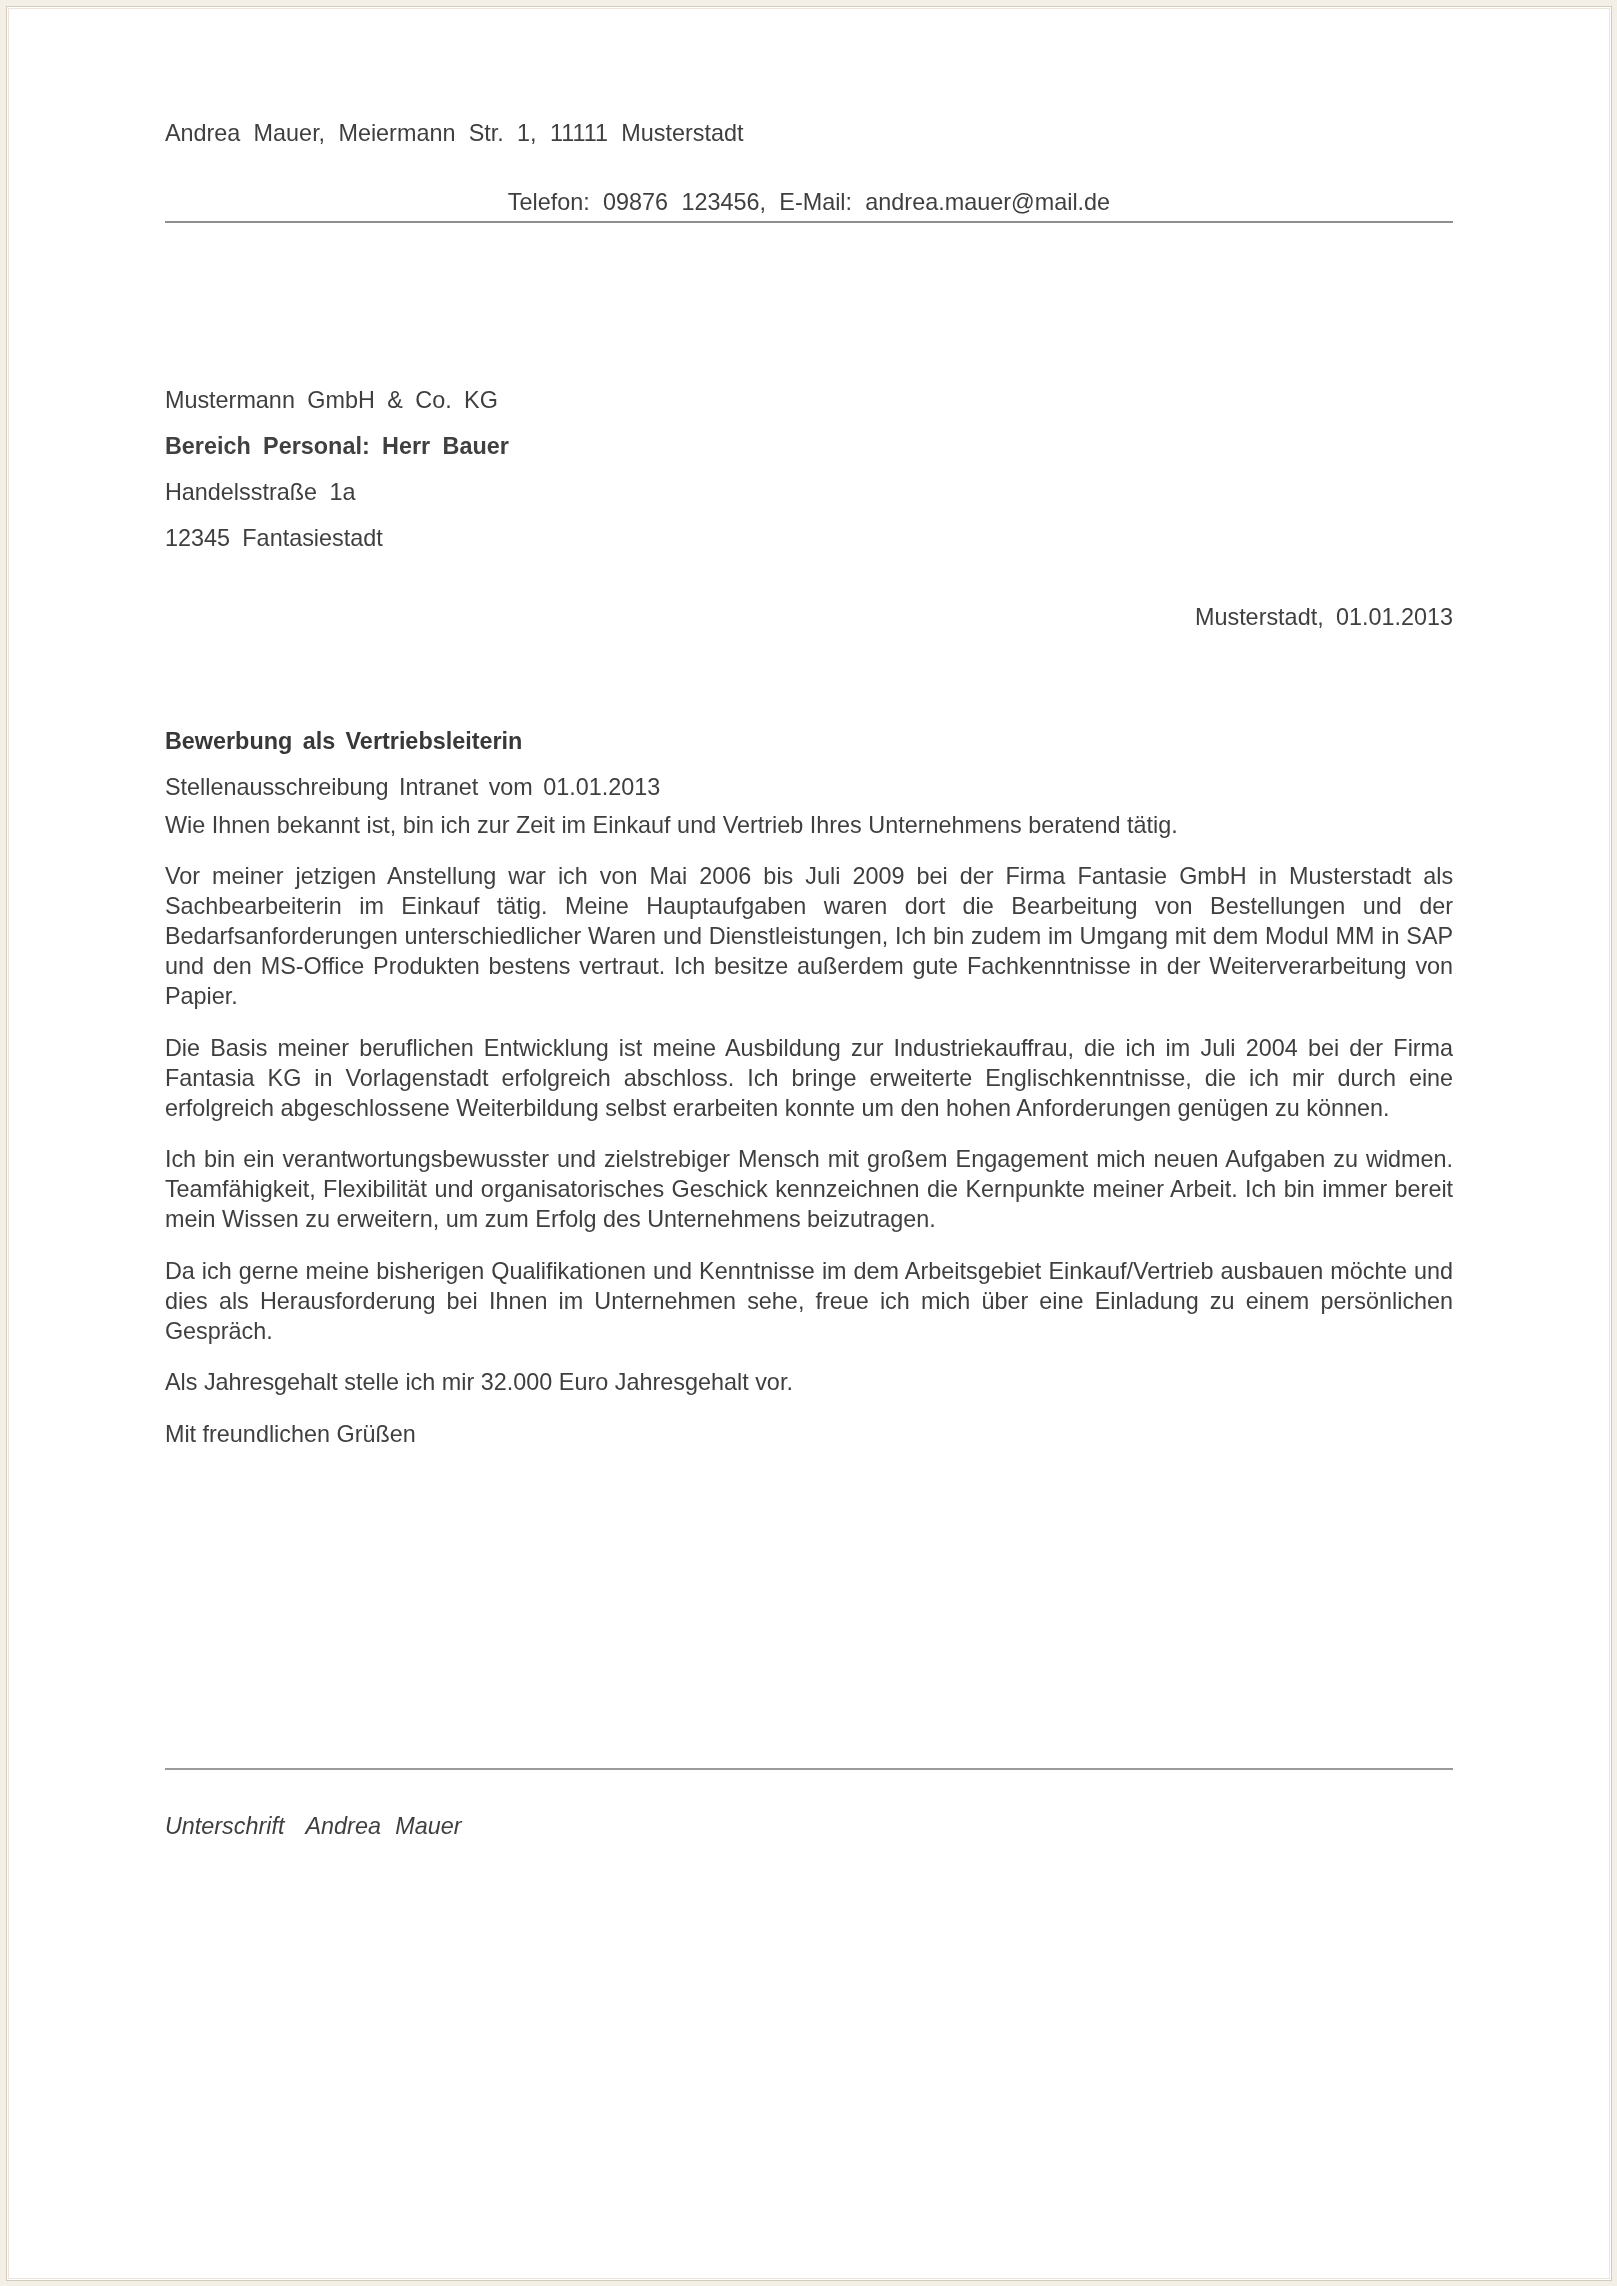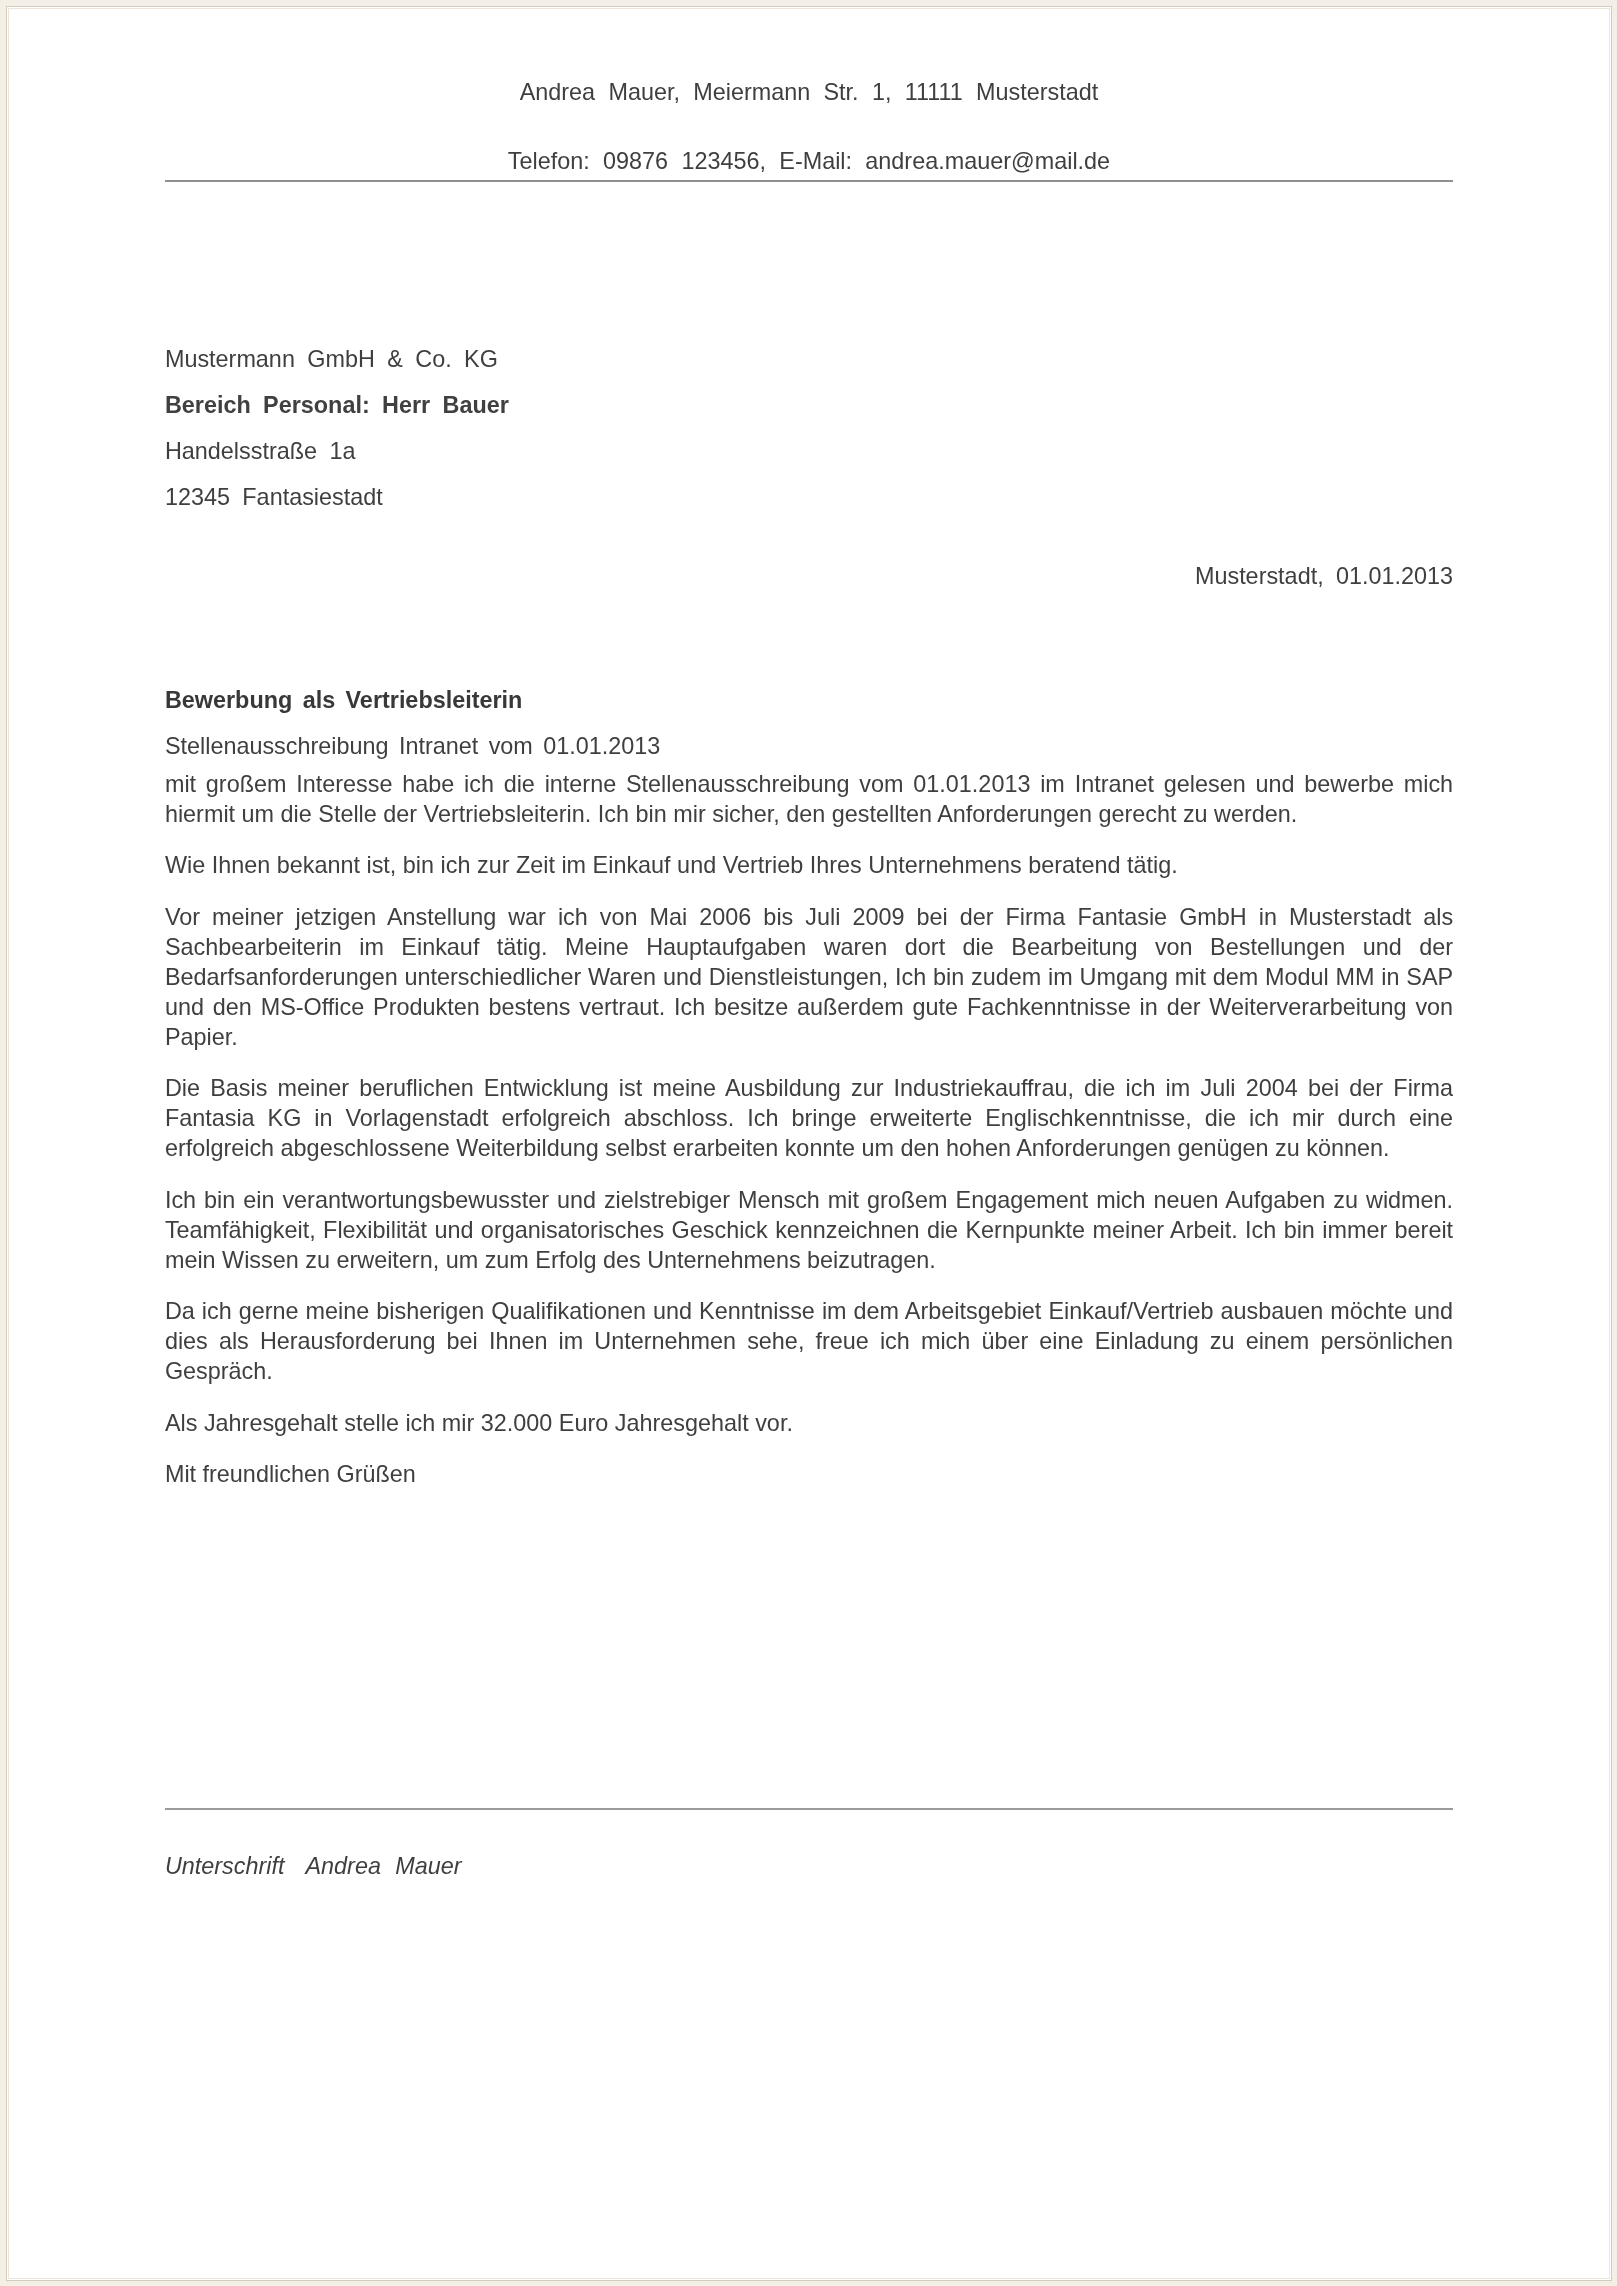--- a/index.html
+++ b/index.html
@@ -22,22 +22,22 @@
     outline-offset: -3.9px;
   }
   .content {
     position: relative;
     height: 100%;
     padding: 0 158px;
     font-size: 23.4px;
     line-height: 30px;
   }
   .sender-line {
-    margin-top: 72px;
-    text-align: center;
+    margin-top: 113px;
+    text-align: left;
     word-spacing: 6.8px;
     line-height: 26px;
   }
   .contact-line {
     margin-top: 43px;
     text-align: center;
     word-spacing: 6.8px;
     line-height: 26px;
   }
   .header-rule {
@@ -102,21 +102,20 @@
 
     <div class="dateline">Musterstadt, 01.01.2013</div>
 
     <div class="subject">
       <div class="subject-title">Bewerbung als Vertriebsleiterin</div>
       <div class="subject-sub">Stellenausschreibung Intranet vom 01.01.2013</div>
     </div>
 
 
     <div class="body">
-      <p>mit großem Interesse habe ich die interne Stellenausschreibung vom 01.01.2013 im Intranet gelesen und bewerbe mich hiermit um die Stelle der Vertriebsleiterin. Ich bin mir sicher, den gestellten Anforderungen gerecht zu werden.</p>
       <p>Wie Ihnen bekannt ist, bin ich zur Zeit im Einkauf und Vertrieb Ihres Unternehmens beratend tätig.</p>
       <p>Vor meiner jetzigen Anstellung war ich von Mai 2006 bis Juli 2009 bei der Firma Fantasie GmbH in Musterstadt als Sachbearbeiterin im Einkauf tätig. Meine Hauptaufgaben waren dort die Bearbeitung von Bestellungen und der Bedarfsanforderungen unterschiedlicher Waren und Dienstleistungen, Ich bin zudem im Umgang mit dem Modul MM in SAP und den MS-Office Produkten bestens vertraut. Ich besitze außerdem gute Fachkenntnisse in der Weiterverarbeitung von Papier.</p>
       <p>Die Basis meiner beruflichen Entwicklung ist meine Ausbildung zur Industriekauffrau, die ich im Juli 2004 bei der Firma Fantasia KG in Vorlagenstadt erfolgreich abschloss. Ich bringe erweiterte Englischkenntnisse, die ich mir durch eine erfolgreich abgeschlossene Weiterbildung selbst erarbeiten konnte um den hohen Anforderungen genügen zu können.</p>
       <p>Ich bin ein verantwortungsbewusster und zielstrebiger Mensch mit großem Engagement mich neuen Aufgaben zu widmen. Teamfähigkeit, Flexibilität und organisatorisches Geschick kennzeichnen die Kernpunkte meiner Arbeit.  Ich bin immer bereit mein Wissen zu erweitern, um zum Erfolg des Unternehmens beizutragen.</p>
       <p>Da ich gerne meine bisherigen Qualifikationen und Kenntnisse im dem Arbeitsgebiet Einkauf/Vertrieb ausbauen möchte und dies als Herausforderung bei Ihnen im Unternehmen sehe, freue ich mich über eine Einladung zu einem persönlichen Gespräch.</p>
       <p>Als Jahresgehalt stelle ich mir 32.000 Euro Jahresgehalt vor.</p>
       <p class="closing">Mit freundlichen Grüßen</p>
     </div>
 
     <hr class="sig-rule">

